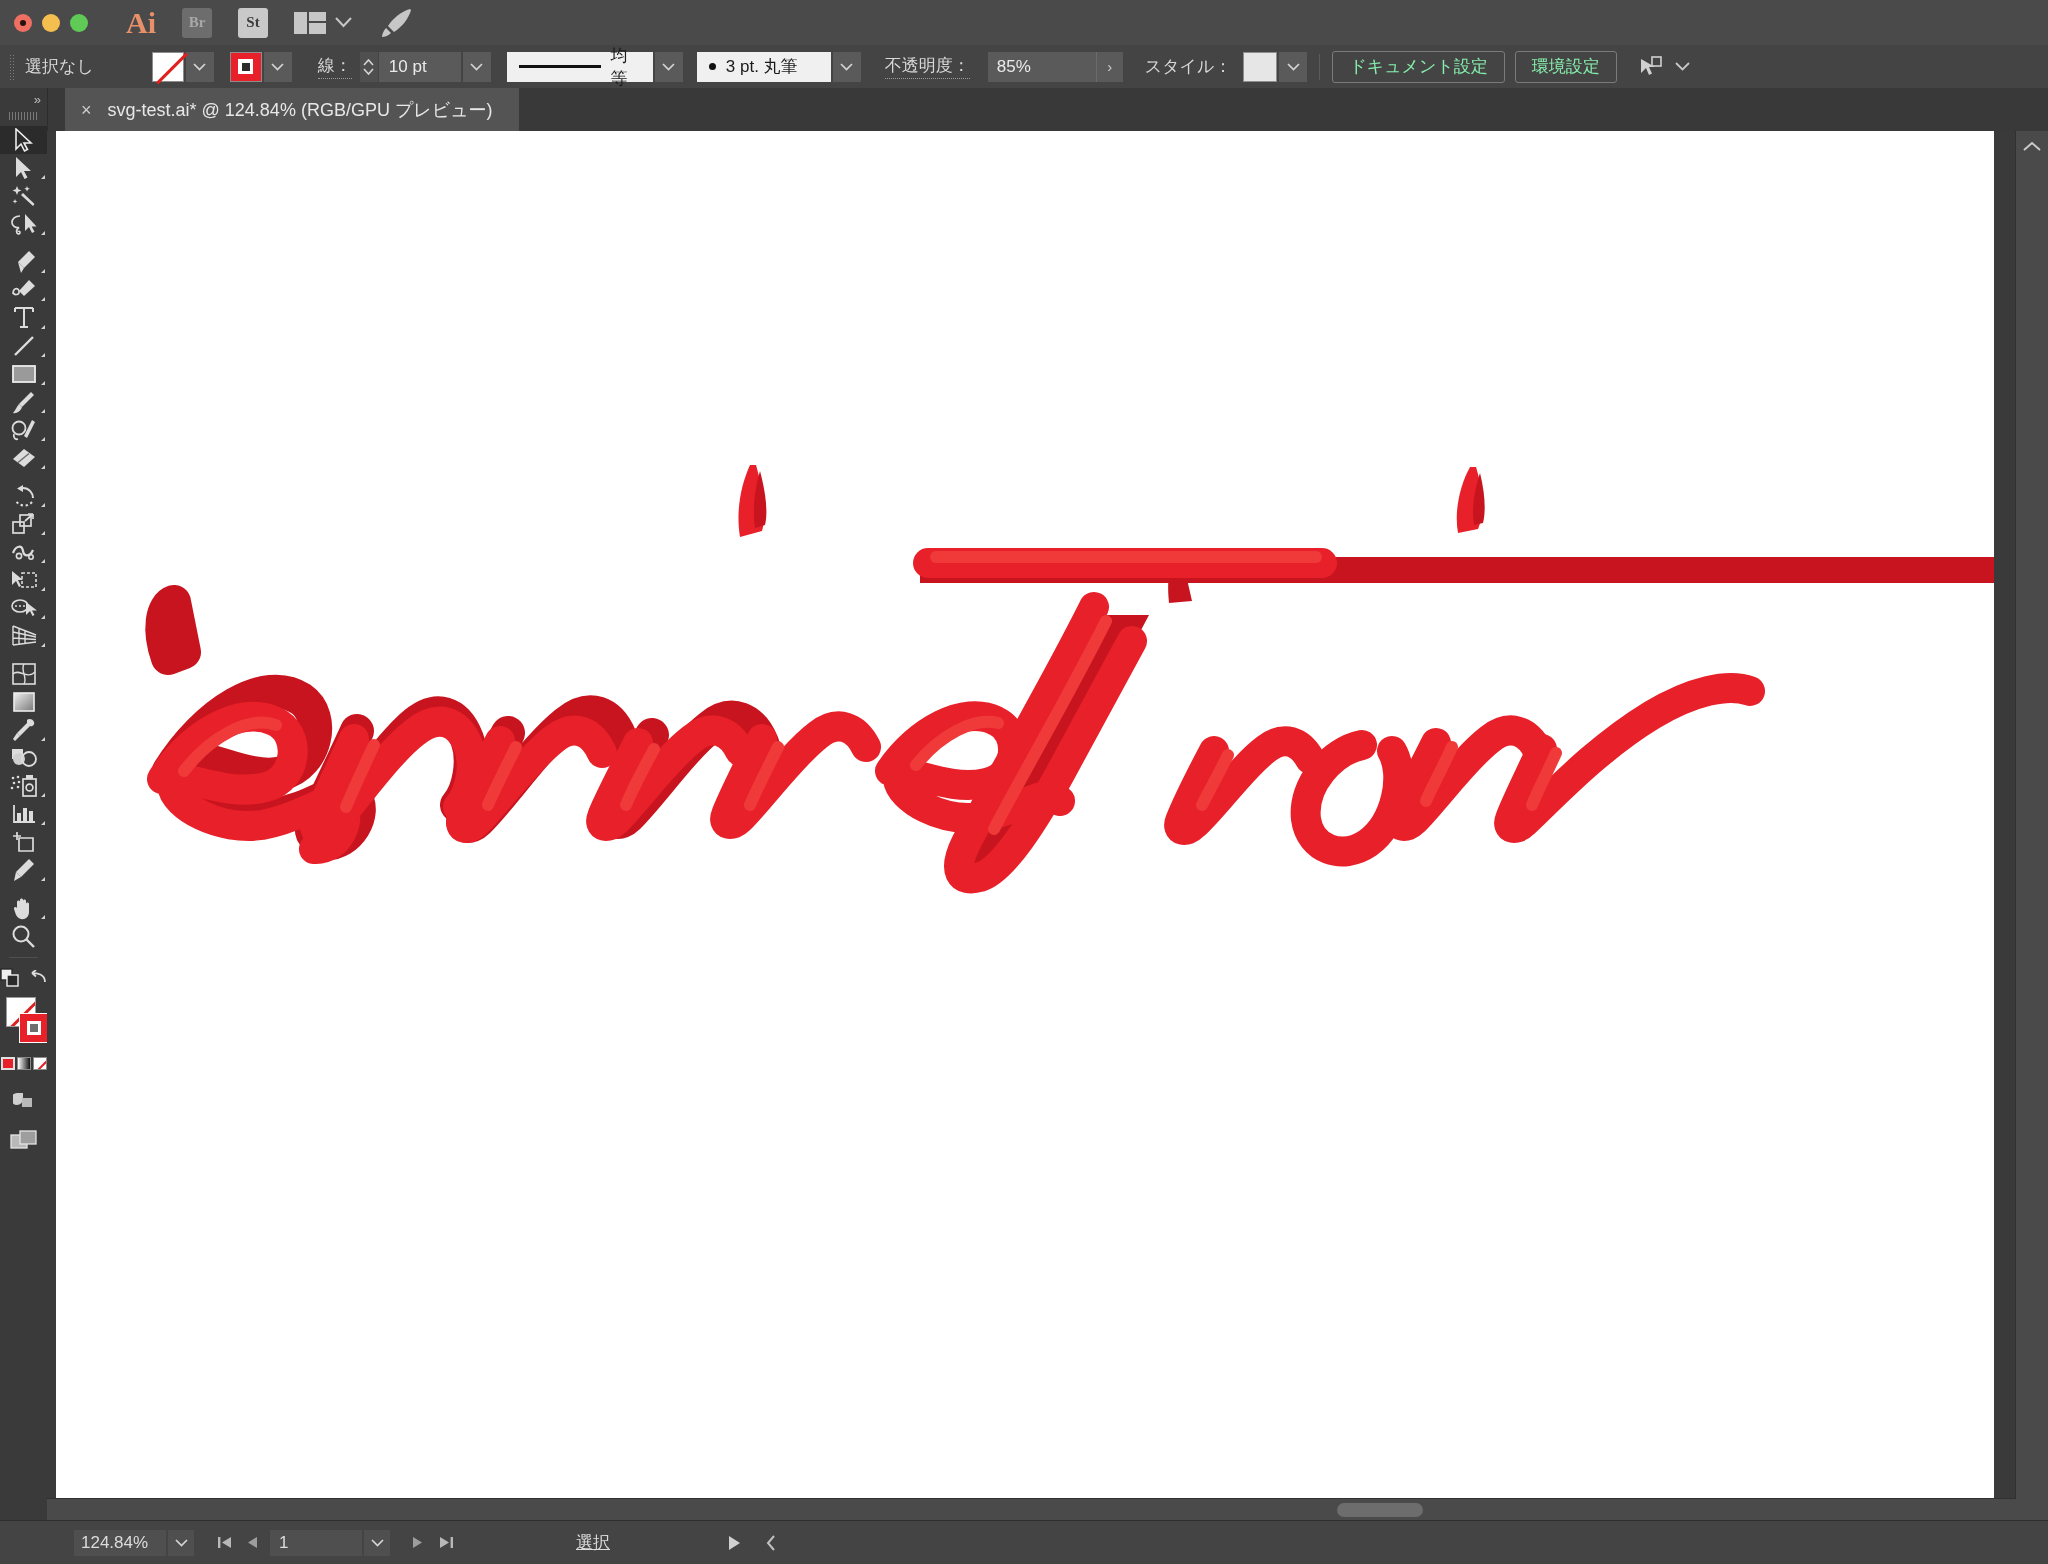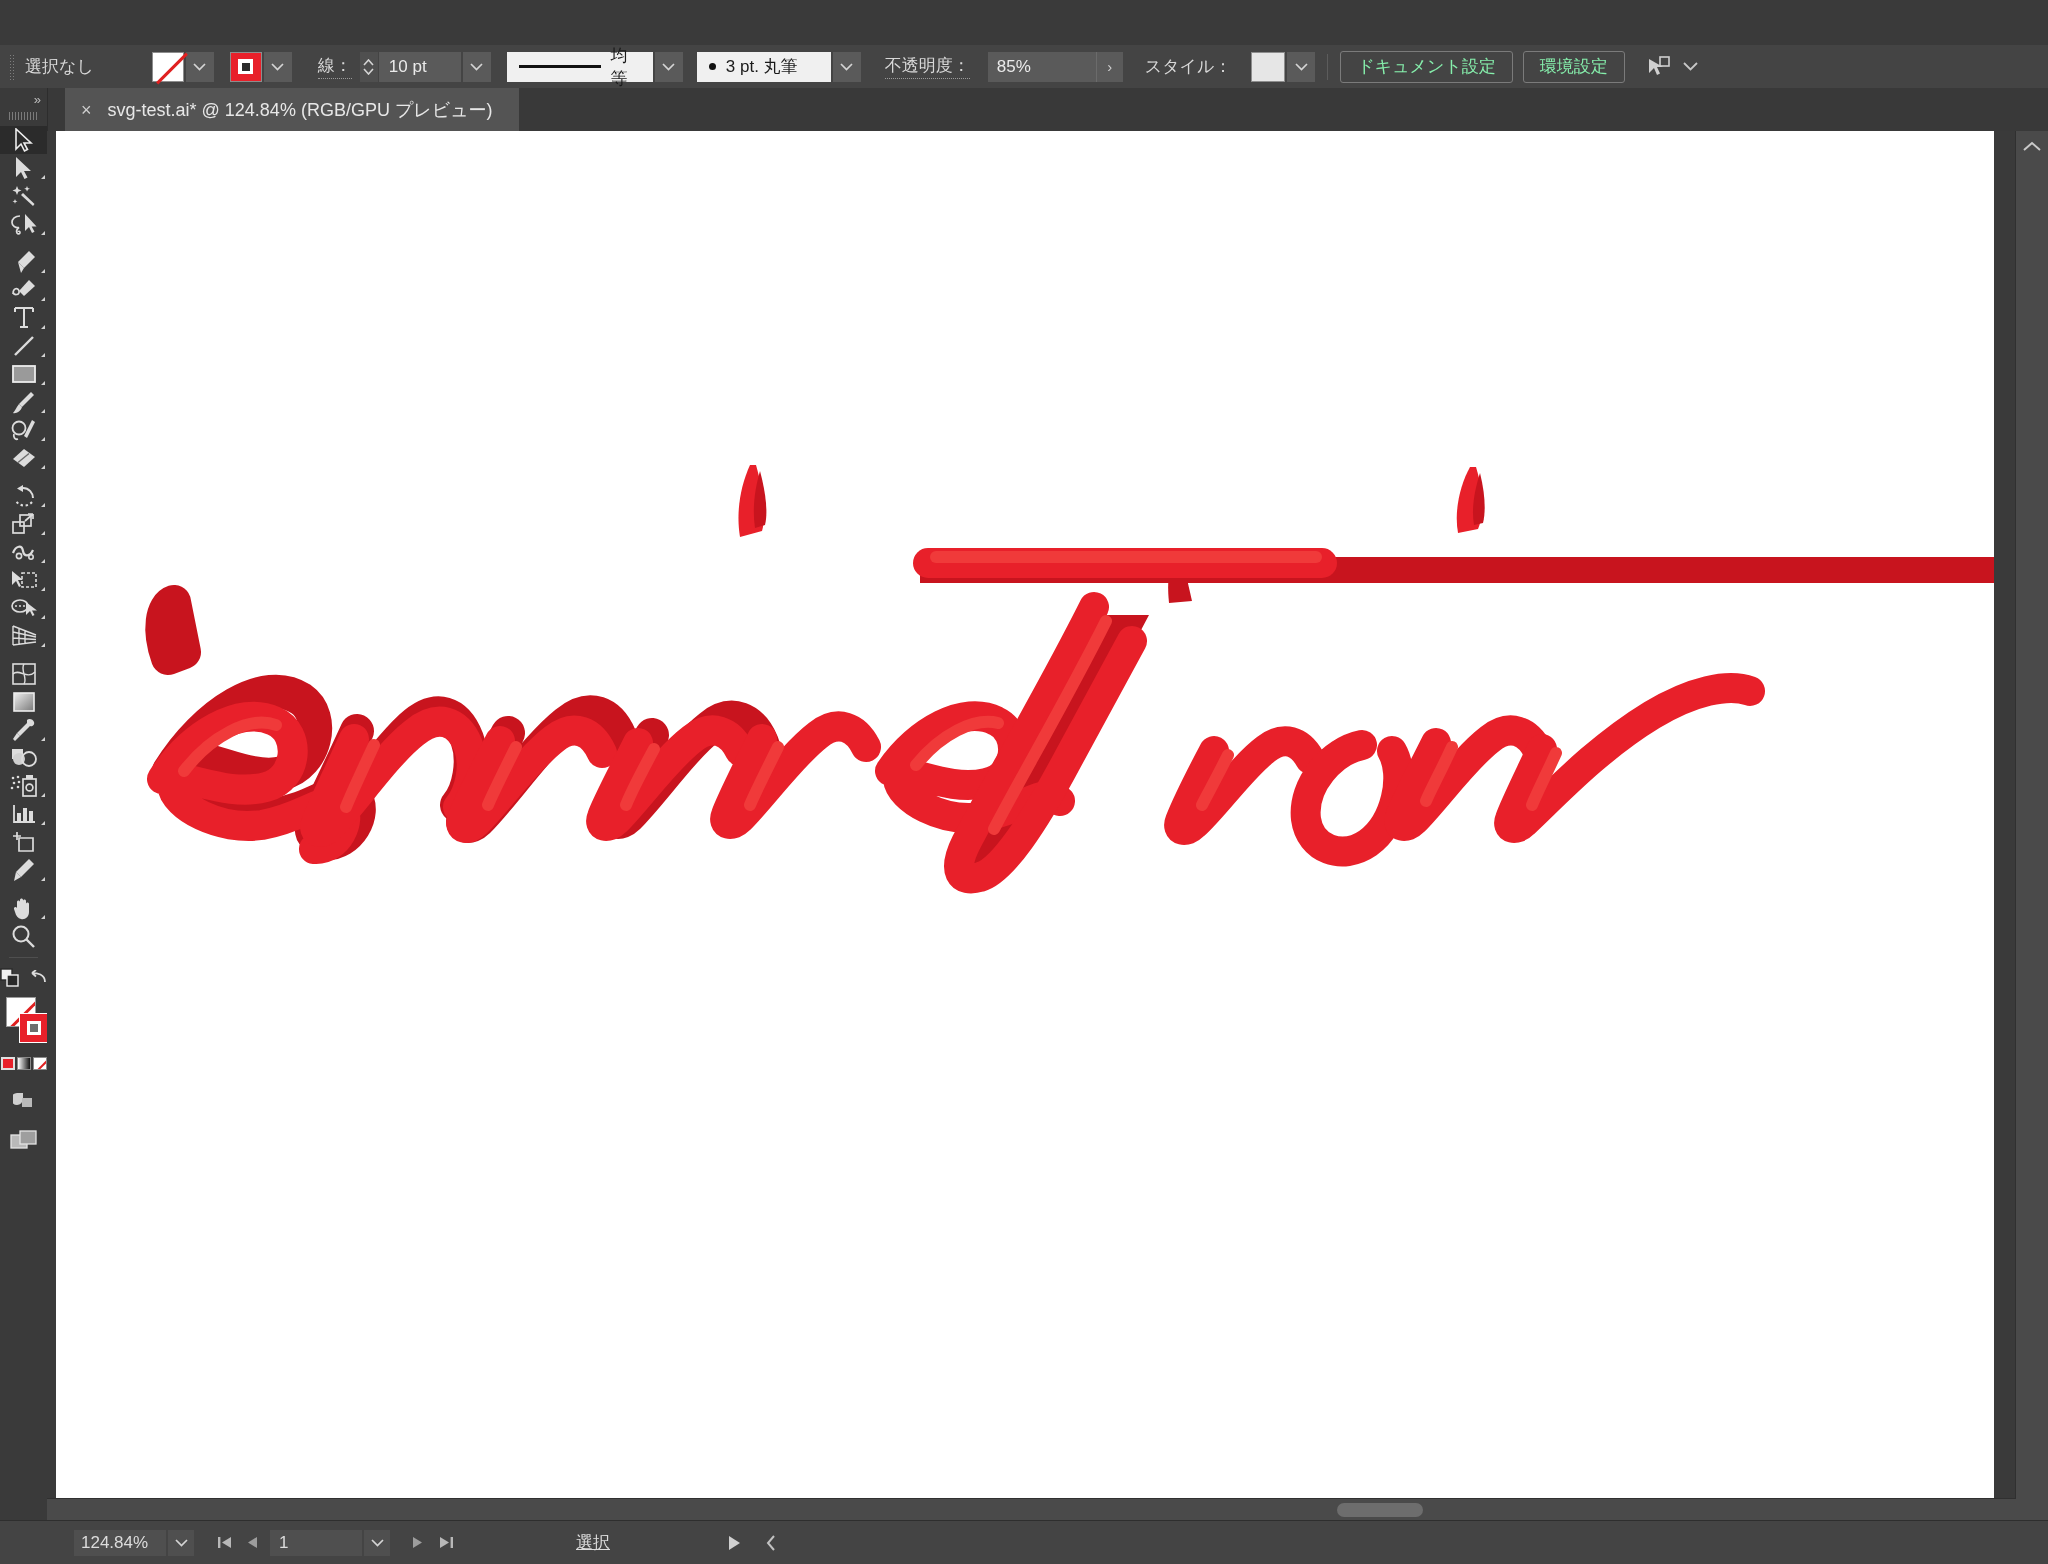--- a/index.html
+++ b/index.html
@@ -136,20 +136,48 @@
      padding:0 9px;box-sizing:border-box;margin-left:4px;}
   .sb-status{margin-left:116px;text-decoration:underline;}
   .sb-play{margin-left:116px;display:flex;align-items:center;gap:22px;}
   svg{display:block;}
 </style>
 </head>
 <body>
 
 <div class="app">
 
+  <div class="titlebar">
+    <div class="lights">
+      <div class="light l-red">
+          <div class="dot"></div>
+        </div>
+      <div class="light l-yellow"></div>
+      <div class="light l-green"></div>
+    </div>
+    <div class="ai-logo">Ai</div>
+    <div class="chip chip-br">Br</div>
+    <div class="chip chip-st">St</div>
+    <div class="arrange">
+      <div class="arr-ico">
+          <i class="a"></i>
+          <i class="b"></i>
+          <i class="c"></i>
+        </div>
+      <svg width="17" height="11" viewBox="0 0 17 11">
+          <path d="M1 1 L8.5 9 L16 1" stroke="#c7c7c7" stroke-width="2" fill="none"></path>
+        </svg>
+    </div>
+    <div class="rocket">
+      <svg width="34" height="30" viewBox="0 0 34 30">
+        <path d="M30 1 C22 3 13 10 8 18 L14 24 C22 19 29 10 31 2 Z" fill="#c7c7c7"></path>
+        <path d="M6 20 C3 23 2 27 2 29 C4 29 8 28 11 25 Z" fill="#c7c7c7"></path>
+      </svg>
+    </div>
+  </div>
 
   <div class="controlbar">
     <div class="grip"></div>
     <span class="cb-label">選択なし</span>
 
     <div style="display:flex;align-items:center;margin-left:44px;">
       <div class="sw sw-fill"></div>
       <div class="dd">
         <svg width="13" height="8" viewBox="0 0 13 8">
             <path d="M1 1 L6.5 6.5 L12 1" stroke="#d4d4d4" stroke-width="1.7" fill="none"></path>
@@ -203,21 +231,21 @@
     <div class="dd">
       <svg width="13" height="8" viewBox="0 0 13 8">
           <path d="M1 1 L6.5 6.5 L12 1" stroke="#d4d4d4" stroke-width="1.7" fill="none"></path>
         </svg>
     </div>
 
     <span class="cb-label dotted-u" style="margin-left:24px;margin-right:18px;">不透明度：</span>
     <div class="opacity-field">85%</div>
     <div class="opacity-arrow">›</div>
 
-    <span class="cb-label" style="margin-left:22px;margin-right:20px;">スタイル：</span>
+    <span class="cb-label" style="margin-left:22px;margin-right:12px;">スタイル：</span>
     <div class="style-sw"></div>
     <div class="dd">
       <svg width="13" height="8" viewBox="0 0 13 8">
           <path d="M1 1 L6.5 6.5 L12 1" stroke="#d4d4d4" stroke-width="1.7" fill="none"></path>
         </svg>
     </div>
 
     <div class="cb-sep"></div>
     <div class="btn">ドキュメント設定</div>
     <div class="btn" style="margin-left:10px;">環境設定</div>

